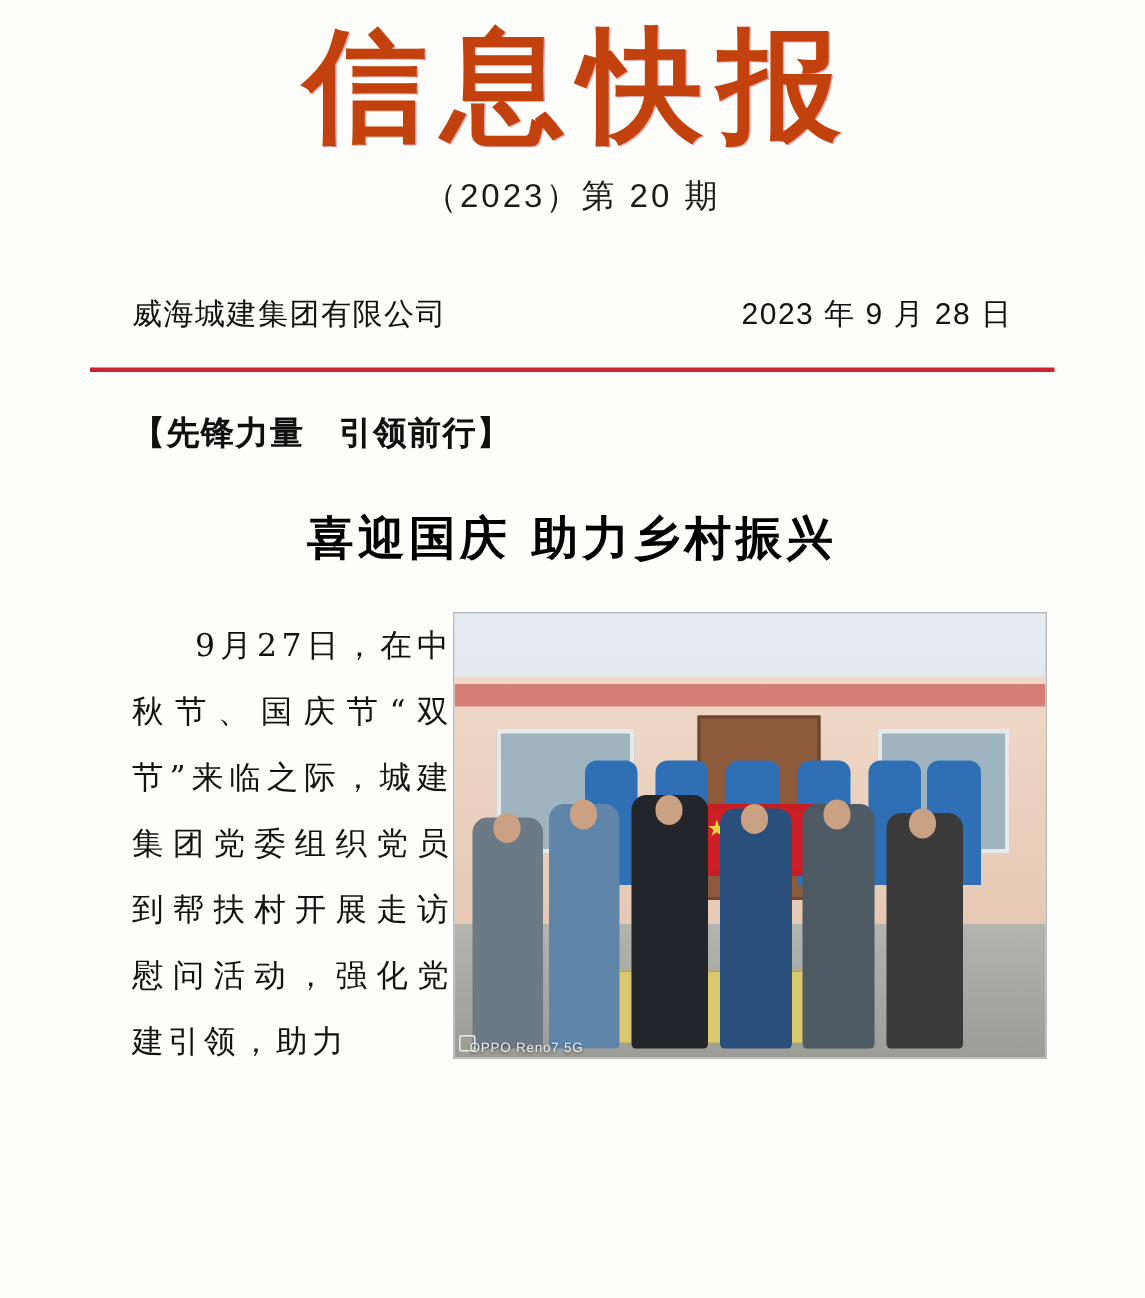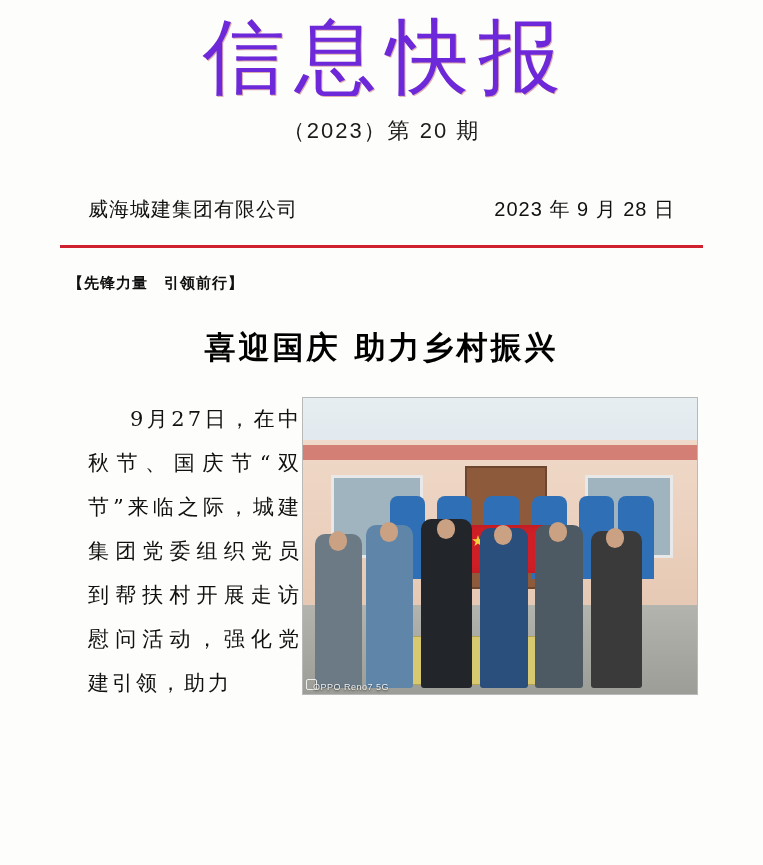--- a/index.html
+++ b/index.html
@@ -22,25 +22,25 @@
     background: #fdfdfb;
   }
 
   
   .masthead {
     text-align: center;
     padding-top: 14px;
   }
   .masthead-title {
     font-family: "DejaVu Serif", serif;
-    font-weight: normal;
+    font-weight: bold;
     font-size: 82px;
     line-height: 1.05;
     letter-spacing: 10px;
-    color: #6d28d9;
+    color: #c2410c;
     text-shadow: 1px 1px 0 rgba(160,20,28,.35);
     padding-left: 10px;
   }
   .issue-line {
     margin-top: 16px;
     text-align: center;
     font-family: "Liberation Sans", sans-serif;
     font-size: 22px;
     letter-spacing: 2px;
     color: #1b1b1b;
@@ -60,24 +60,24 @@
   }
   .rule {
     margin: 22px 60px 0 60px;
     height: 3px;
     background: #cf2130;
   }
 
   
   .column-head {
     margin-top: 26px;
-    padding-left: 68px;
-    font-family: "DejaVu Serif", serif;
-    font-weight: bold;
-    font-size: 15px;
+    padding-left: 88px;
+    font-family: "DejaVu Serif", serif;
+    font-weight: bold;
+    font-size: 22px;
     letter-spacing: 1px;
     color: #0f0f0f;
   }
 
   
   .headline {
     margin-top: 34px;
     text-align: center;
     font-family: "DejaVu Serif", serif;
     font-weight: bold;

